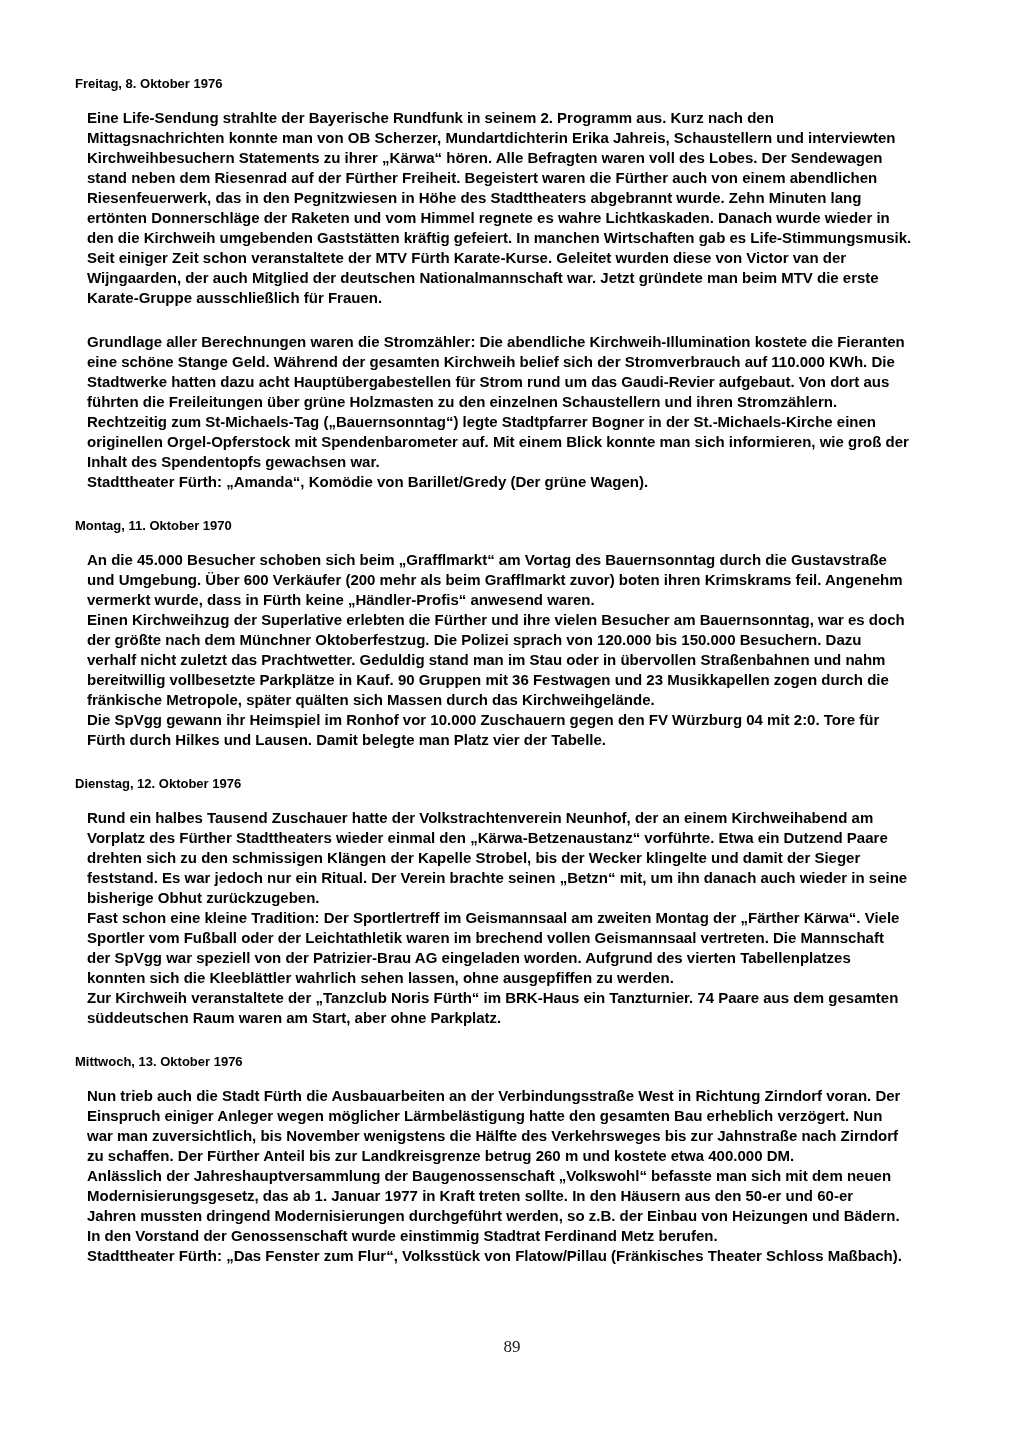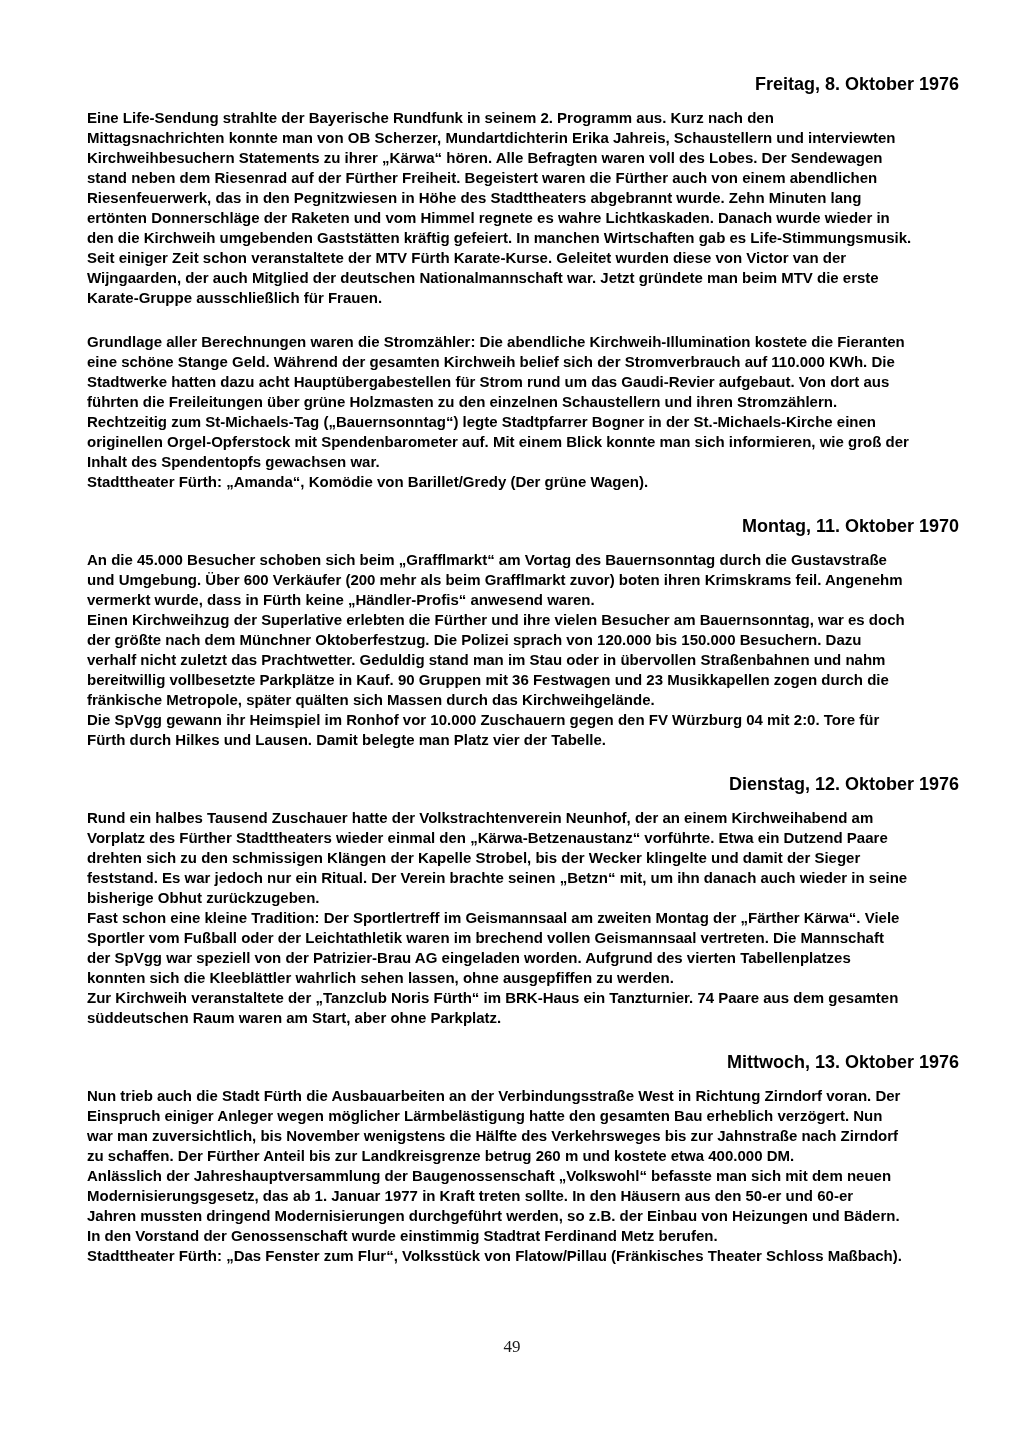--- a/index.html
+++ b/index.html
@@ -17,26 +17,25 @@
     color: #000000;
   }
   .content {
     position: absolute;
     left: 75px;
     top: 74px;
     width: 884px;
   }
   .section { margin: 0; padding: 0; }
   .section-heading {
-    font-size: 18px;
+    font-size: 13px;
     line-height: 20px;
     font-weight: bold;
     margin: 0 0 14px 0;
     white-space: pre;
-    text-align: right;
   }
   .section-body {
     font-size: 15px;
     line-height: 20px;
     font-weight: bold;
     margin: 0 0 24px 12px;
     white-space: pre;
   }
   .page-number {
     position: absolute;
@@ -118,14 +117,14 @@
 zu schaffen. Der Fürther Anteil bis zur Landkreisgrenze betrug 260 m und kostete etwa 400.000 DM.
 Anlässlich der Jahreshauptversammlung der Baugenossenschaft „Volkswohl“ befasste man sich mit dem neuen
 Modernisierungsgesetz, das ab 1. Januar 1977 in Kraft treten sollte. In den Häusern aus den 50-er und 60-er
 Jahren mussten dringend Modernisierungen durchgeführt werden, so z.B. der Einbau von Heizungen und Bädern.
 In den Vorstand der Genossenschaft wurde einstimmig Stadtrat Ferdinand Metz berufen.
 Stadttheater Fürth: „Das Fenster zum Flur“, Volksstück von Flatow/Pillau (Fränkisches Theater Schloss Maßbach).</div>
     </div>
 
   </div>
 
-  <div class="page-number">49</div>
+  <div class="page-number">89</div>
 </div>
 
 </body></html>

